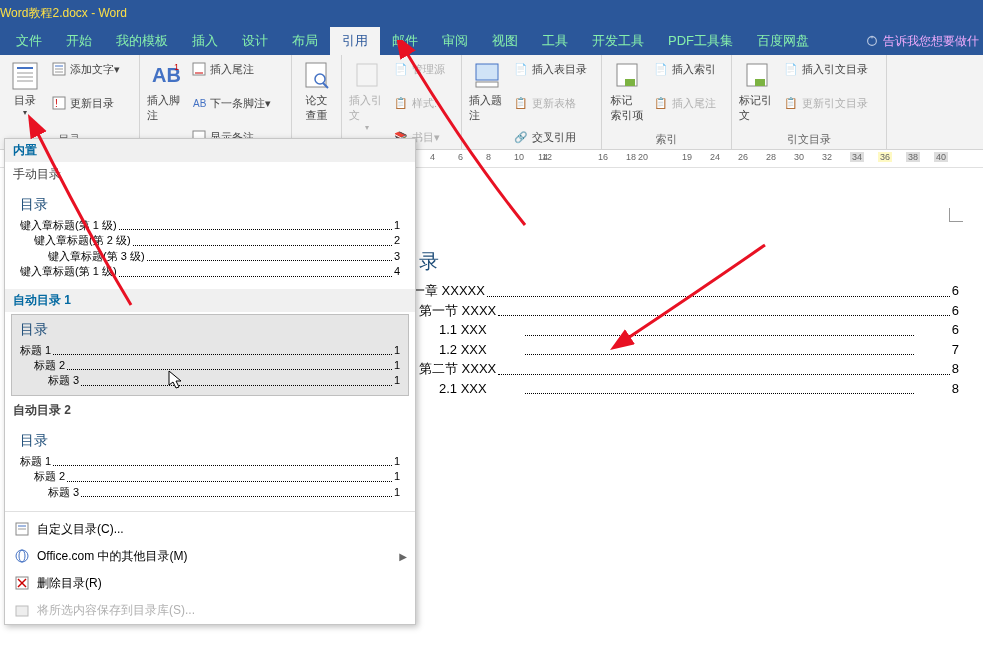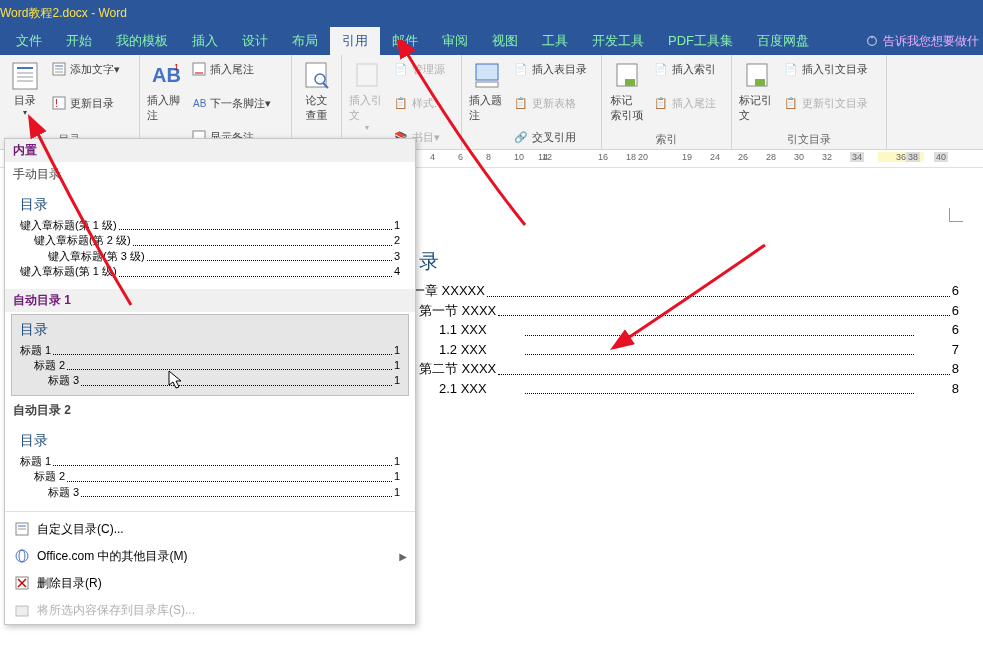--- a/index.html
+++ b/index.html
@@ -26,21 +26,21 @@
 .page { position:absolute; left:399px; top:80px; width:560px; }
 .page-corner { position:absolute; right:20px; top:40px; width:14px; height:14px; border-left:1px solid #999; border-bottom:1px solid #999; }
 .toc-heading { color:#1f4e79; font-size:20px; font-family:"SimSun"; margin-bottom:6px; }
 .toc-row { display:flex; font-size:13px; font-family:"SimSun"; line-height:1.5; }
 .toc-row .txt { white-space:nowrap; }
 .toc-row .dots { flex:1; border-bottom:1px dotted #000; margin:0 2px 4px; }
 .toc-row .pnum { }
 .ind1 { padding-left:20px; } .ind2 { padding-left:40px;gap:36px; }
 
 .dropdown { position:absolute; left:4px; top:138px; width:412px; background:#fff; border:1px solid #c6c6c6; box-shadow:2px 2px 6px rgba(0,0,0,.25); z-index:50; font-size:12px; }
-.dd-hdr { background:#f0f0f0; padding:3px 8px; font-weight:bold; color:#701a75; font-size:12px; }
+.dd-hdr { background:#f0f0f0; padding:3px 8px; font-weight:bold; color:#0369a1; font-size:12px; }
 .dd-sub { padding:4px 8px; color:#444; font-size:12px; }
 .dd-preview { margin:2px 6px; padding:6px 8px; border:1px solid transparent; }
 .dd-preview.hover { background:#e6e6e6; border:1px solid #bfbfbf; }
 .dd-preview .pv-title { color:#1f4e79; font-size:14px; margin-bottom:4px; }
 .dd-preview .pv-row { display:flex; font-size:11px; font-family:"SimSun"; line-height:1.4; }
 .dd-preview .pv-row .dots { flex:1; border-bottom:1px dotted #000; margin:0 2px 3px; }
 .dd-sep { height:1px; background:#e0e0e0; margin:4px 0; }
 .dd-cmd { display:flex; align-items:center; padding:5px 8px; cursor:pointer; }
 .dd-cmd .ico { width:18px; height:16px; margin-right:6px; display:flex; align-items:center; justify-content:center; }
 .dd-cmd .arrow { margin-left:auto; color:#666; font-size:10px; }
@@ -290,21 +290,21 @@
     <span class="ruler-mark" style="left: 598px;">16</span>
     <span class="ruler-mark" style="left: 626px;">18</span>
     <span class="ruler-mark" style="left: 638px;">20</span>
     <span class="ruler-mark" style="left: 682px;">19</span>
     <span class="ruler-mark" style="left: 710px;">24</span>
     <span class="ruler-mark" style="left: 738px;">26</span>
     <span class="ruler-mark" style="left: 766px;">28</span>
     <span class="ruler-mark" style="left: 794px;">30</span>
     <span class="ruler-mark" style="left: 822px;">32</span>
     <span class="ruler-mark" style="left: 850px; background: rgb(221, 221, 221); padding: 0px 2px;">34</span>
-    <span class="ruler-mark" style="left: 878px; background: #fef9c3; padding: 0px 18px;">36</span>
+    <span class="ruler-mark" style="left: 878px; background: #fef9c3; padding: 0px 2px;">36</span>
     <span class="ruler-mark" style="left: 906px; background: rgb(221, 221, 221); padding: 0px 2px;">38</span>
     <span class="ruler-mark" style="left: 934px; background: rgb(221, 221, 221); padding: 0px 2px;">40</span>
   </div>
 
 <div class="doc-area">
   <div class="page-corner"></div>
   <div class="page">
     <div class="toc-heading">目录</div>
     <div id="page-toc">
         <div class="toc-row ">

